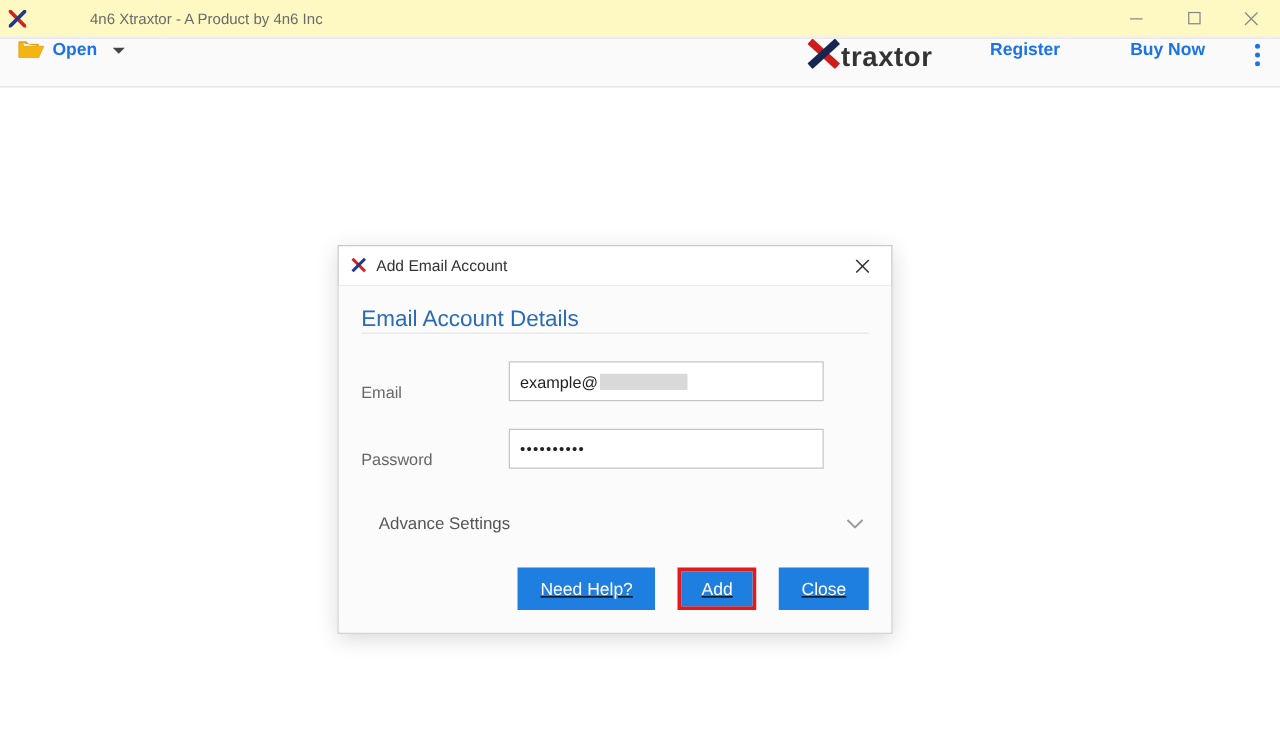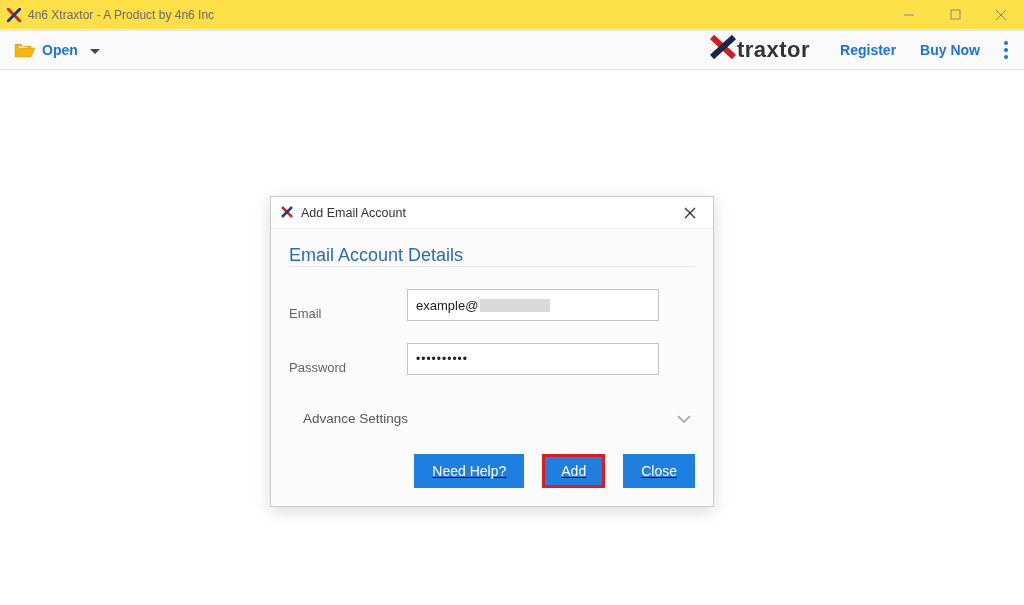--- a/index.html
+++ b/index.html
@@ -11,25 +11,26 @@
     body {
       width: 1024px;
       height: 605px;
       background: #ffffff;
       overflow: hidden;
       position: relative;
     }
     
     .titlebar {
       height: 30px;
-      background: #fde047;
+      background: #fef9c3;
       display: flex;
       align-items: center;
       padding: 0 0 0 6px;
       border-bottom: 1px solid #f0f0f0;
+      gap: 44px;
     }
     .titlebar-icon {
       width: 16px;
       height: 16px;
       display: inline-flex;
       align-items: center;
       justify-content: center;
       margin-right: 6px;
       font-weight: bold;
       font-size: 14px;
@@ -53,21 +54,21 @@
       color: #666;
     }
     .win-btn svg { stroke: #888; }
     
     .toolbar {
       height: 40px;
       background: #fafafa;
       border-top: 1px solid #e4e4e4;
       border-bottom: 1px solid #e4e4e4;
       display: flex;
-      align-items: center;
+      align-items: flex-start;
       padding: 0 10px 0 14px;
     }
     .open-btn {
       display: flex;
       align-items: center;
       gap: 8px;
       color: #1a73e8;
       font-size: 14px;
       font-weight: 600;
       cursor: pointer;
@@ -93,21 +94,21 @@
     }
     .logo .x-mark { margin-right: 1px; }
     .logo-text {
       font-weight: 700;
       letter-spacing: 0.5px;
     }
     .toolbar-link {
       color: #1a73e8;
       font-size: 14px;
       font-weight: 600;
-      margin: 0 12px;
+      margin: 0 28px;
       cursor: pointer;
     }
     .kebab {
       margin-left: 6px;
       display: flex;
       flex-direction: column;
       gap: 3px;
       padding: 4px 6px;
       cursor: pointer;
     }

